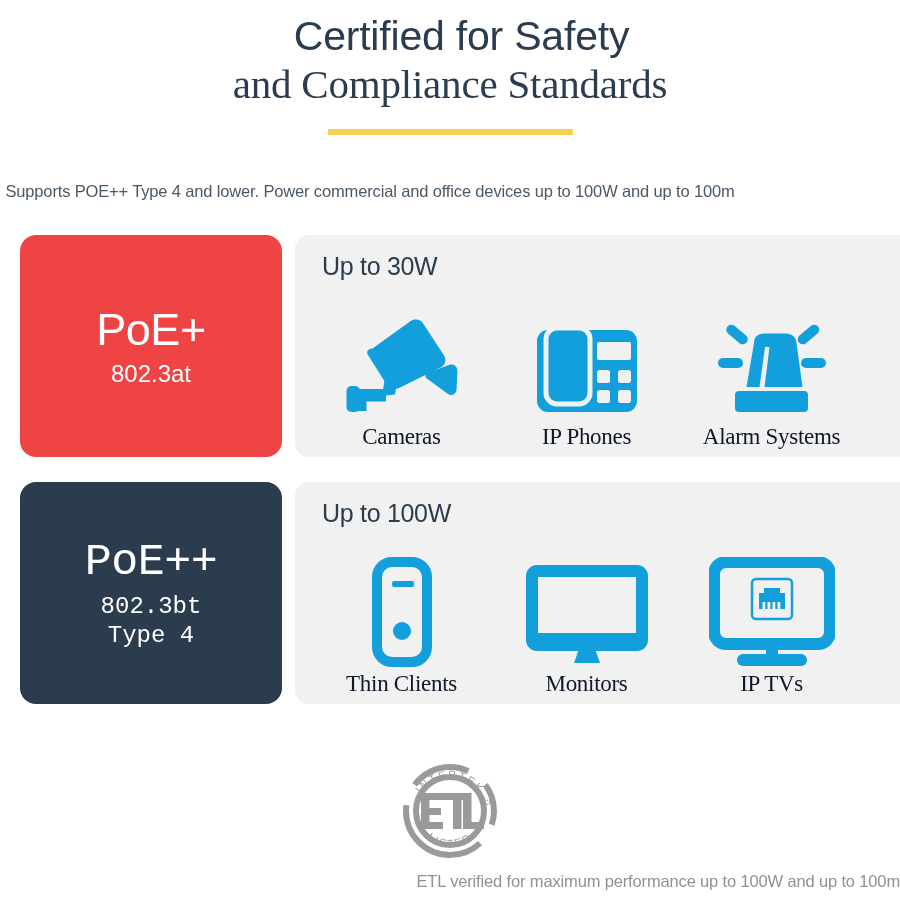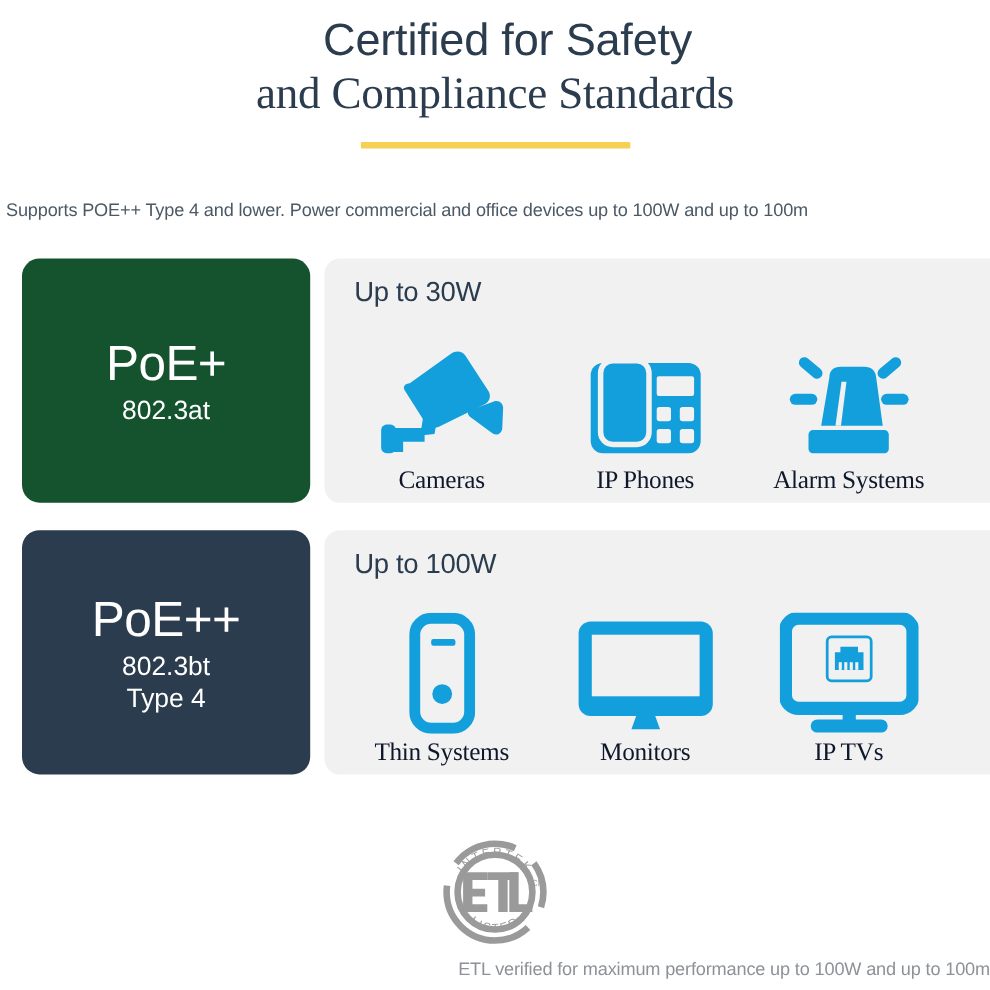--- a/index.html
+++ b/index.html
@@ -67,22 +67,22 @@
     top: 0;
     width: 262px;
     height: 222px;
     border-radius: 16px;
     display: flex;
     flex-direction: column;
     align-items: center;
     justify-content: center;
     color: #ffffff;
   }
-  .badge-blue { background: #14532d; }
-  .badge-navy { background: #2b3c4e; }
+  .badge-blue { background: #ef4444; }
+  .badge-navy { background: #2b3c4e; font-family: Liberation Mono, monospace; }
   .badge-title {
     font-size: 45px;
     line-height: 52px;
     font-weight: 400;
     letter-spacing: -0.5px;
   }
   .badge-sub {
     font-size: 24px;
     line-height: 29px;
     font-weight: 400;
@@ -258,21 +258,21 @@
     <div class="items">
 
       <div class="item">
         <div class="icon-wrap">
           <svg width="60" height="110" viewBox="0 0 60 110" aria-hidden="true">
             <rect x="5" y="5" width="50" height="100" rx="15" fill="none" stroke="#139fdb" stroke-width="10"></rect>
             <rect x="20" y="24" width="22" height="6" rx="2" fill="#139fdb"></rect>
             <circle cx="30" cy="74" r="9" fill="#139fdb"></circle>
           </svg>
         </div>
-        <div class="item-label">Thin Systems</div>
+        <div class="item-label">Thin Clients</div>
       </div>
 
       <div class="item">
         <div class="icon-wrap">
           <svg width="130" height="106" viewBox="0 0 130 106" aria-hidden="true">
             <rect x="4" y="6" width="122" height="86" rx="11" fill="#139fdb"></rect>
             <rect x="16" y="18" width="98" height="56" fill="#f1f1f1"></rect>
             <path d="M52 104 L57 90 L73 90 L78 104 Z" fill="#139fdb"></path>
           </svg>
         </div>

